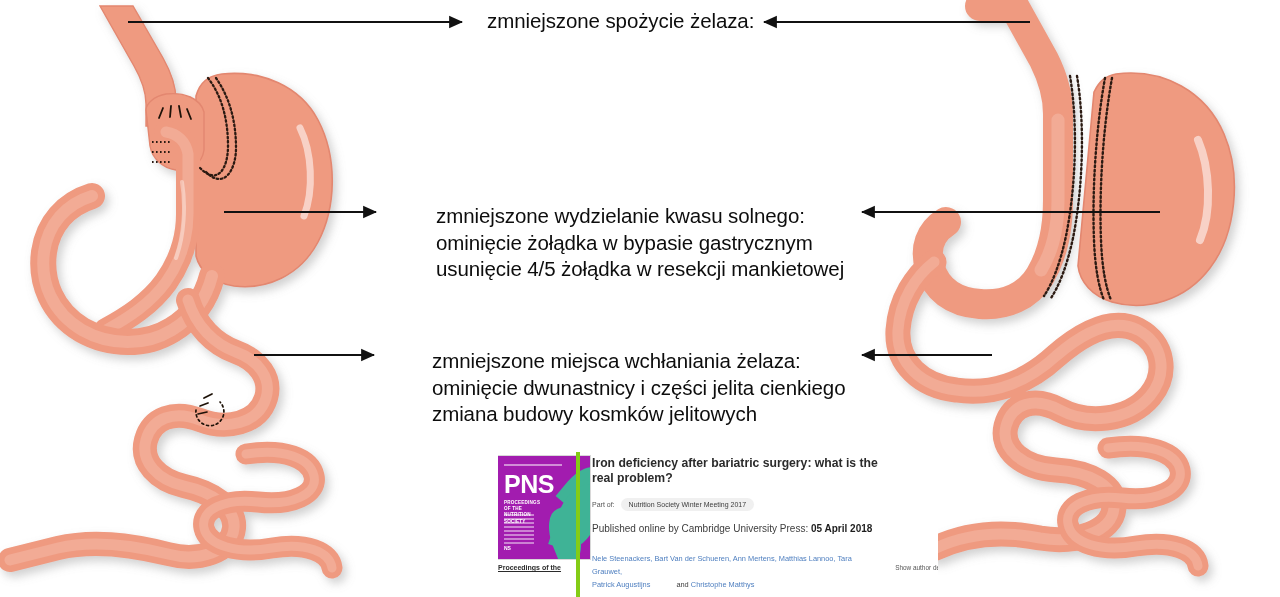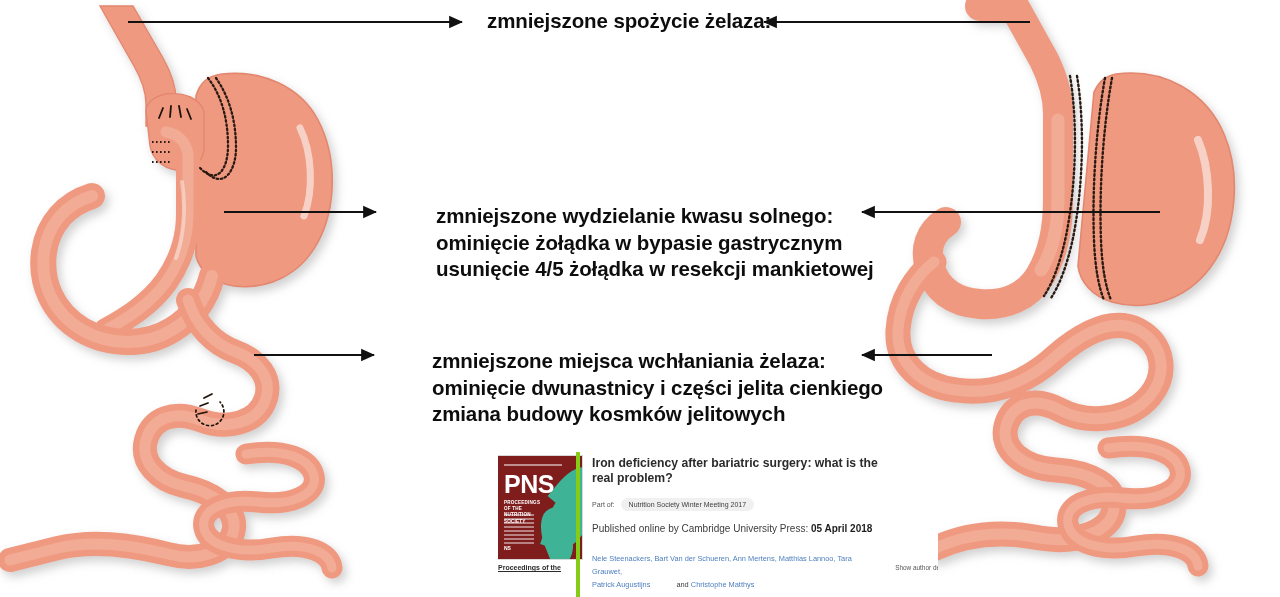--- a/index.html
+++ b/index.html
@@ -29,21 +29,21 @@
   .arrow-layer {
     position: absolute;
     left: 0; top: 0;
     width: 1280px; height: 597px;
   }
 
   
   .textblock {
     position: absolute;
     color: #0d0d0d;
-    font-weight: bold;
+    font-weight: normal;
     letter-spacing: -0.1px;
   }
   .tb-heading {
     font-size: 20.5px;
     line-height: 1.22;
     white-space: nowrap;
   }
   .tb-line {
     font-size: 20.5px;
     line-height: 1.30;
@@ -64,24 +64,24 @@
     background: #ffffff;
     display: flex;
     overflow: hidden;
   }
   .cit-coverwrap {
     width: 78px;
     flex: 0 0 78px;
     padding-top: 4px;
   }
   .cit-cover {
-    width: 84px;
+    width: 92px;
     height: 103px;
     position: relative;
-    background: #7f1d1d;
+    background: #a21caf;
     overflow: hidden;
     box-shadow: 0 0 0 1px #d8d8d8;
     text-decoration: underline;
   }
   .cit-cover .leafA, .cit-cover .leafB, .cit-cover .leafC {
     position: absolute;
     background: #3fb396;
     border-radius: 60% 0 60% 0;
   }
   .cit-cover .leafA { width: 40px; height: 70px; right: -8px;  top: 26px;  transform: rotate(18deg); }

